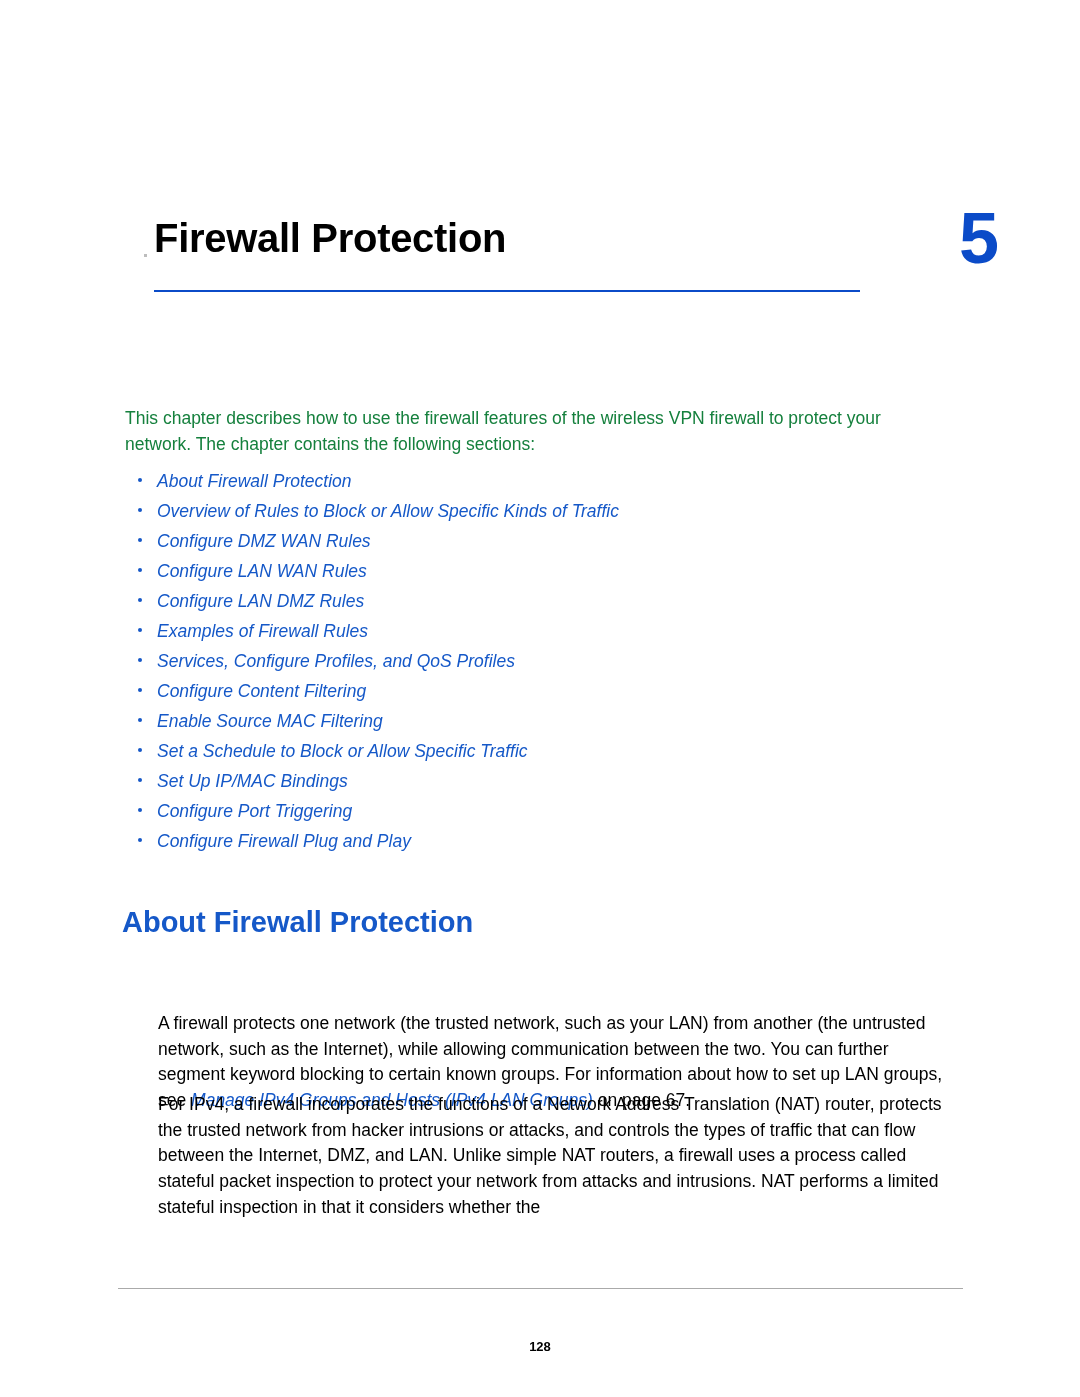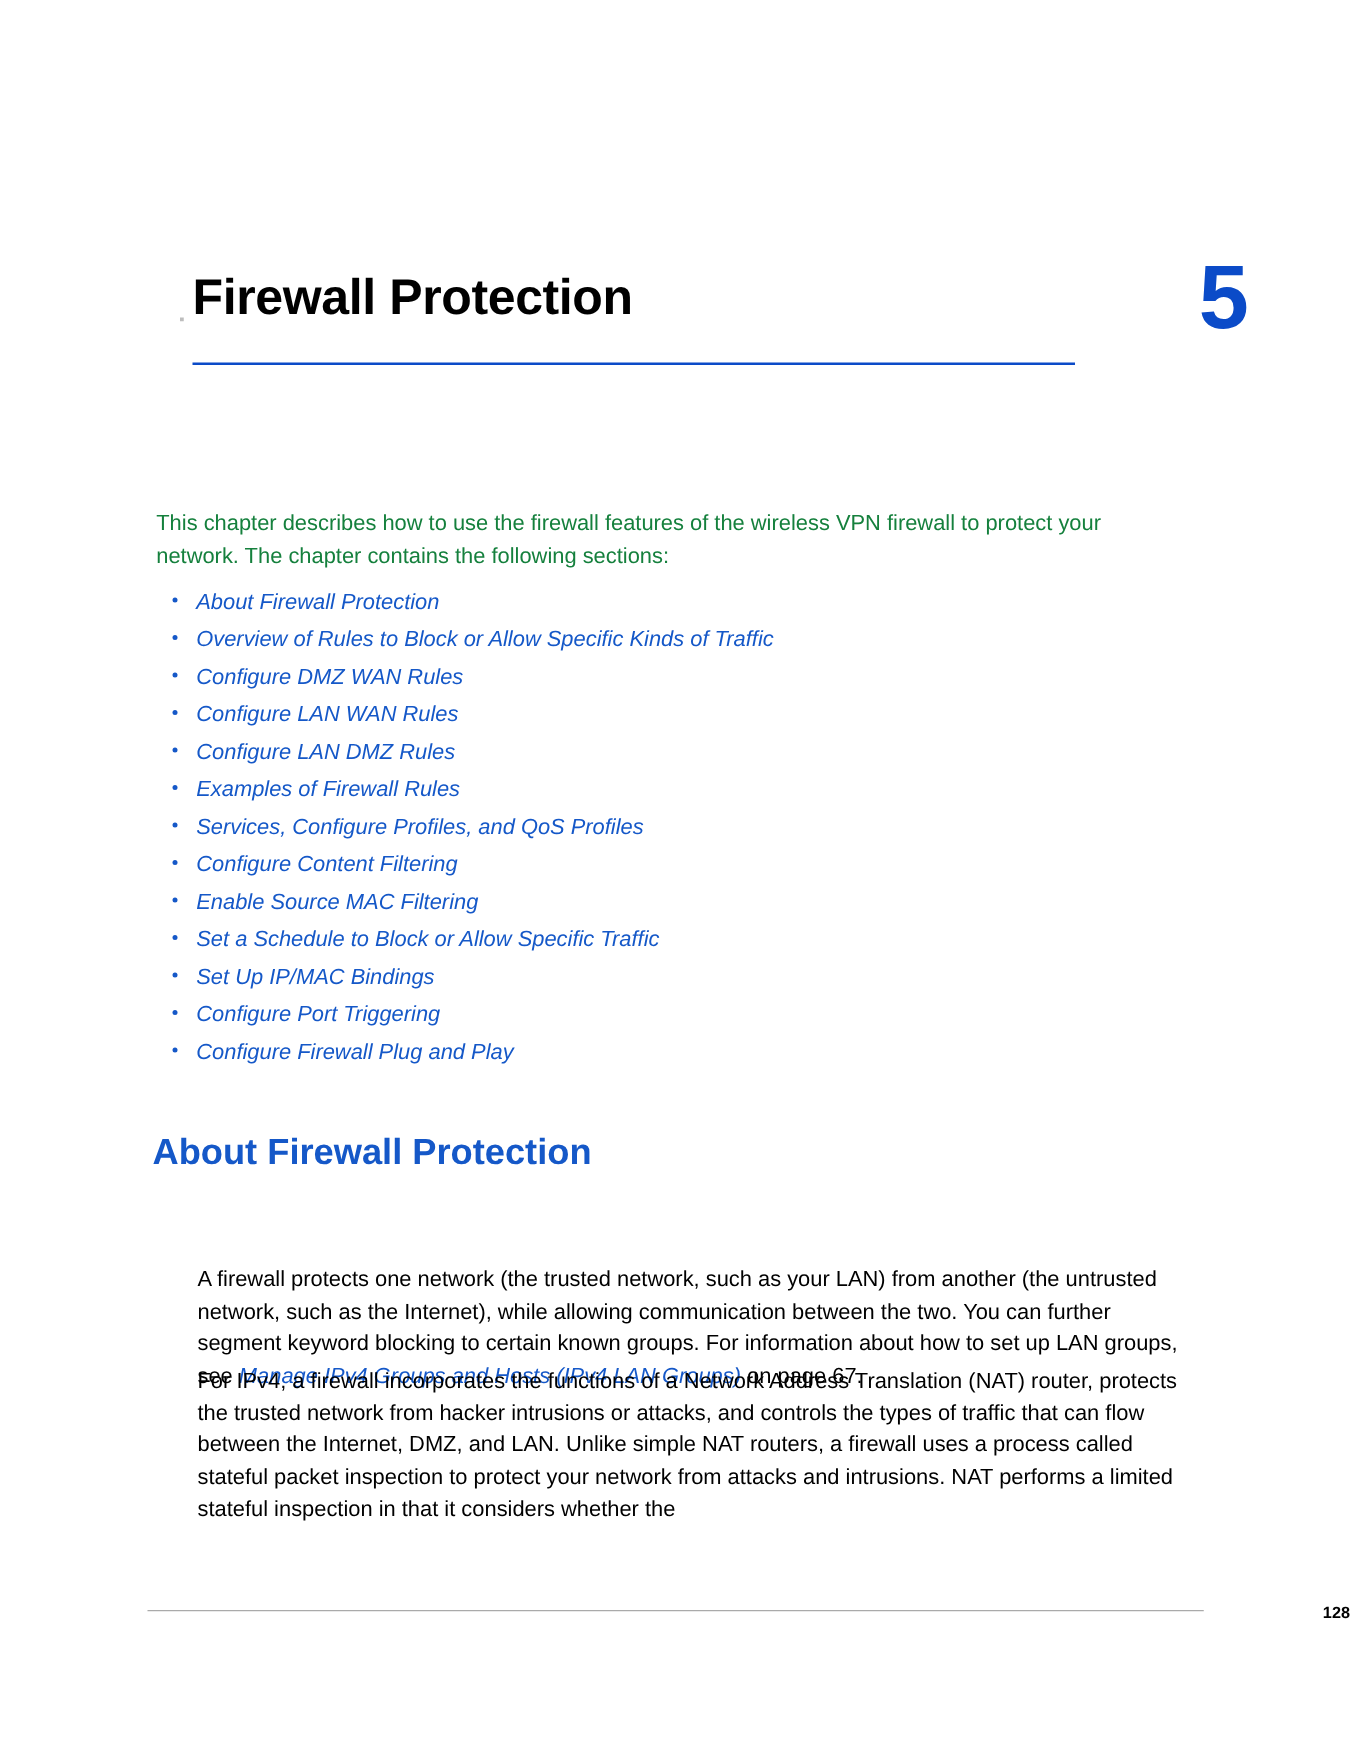--- a/index.html
+++ b/index.html
@@ -138,23 +138,23 @@
     position: absolute;
     left: 118px;
     top: 1288px;
     width: 845px;
     height: 1px;
     background: #aaaaaa;
   }
   .footer-page {
     position: absolute;
     left: 0;
-    top: 1282px;
+    top: 1339px;
     width: 1080px;
-    text-align: right;
+    text-align: center;
     font-size: 13px;
     font-weight: bold;
     color: #000000;
   }
 </style>
 </head>
 <body>
 
 <div class="page">
 

